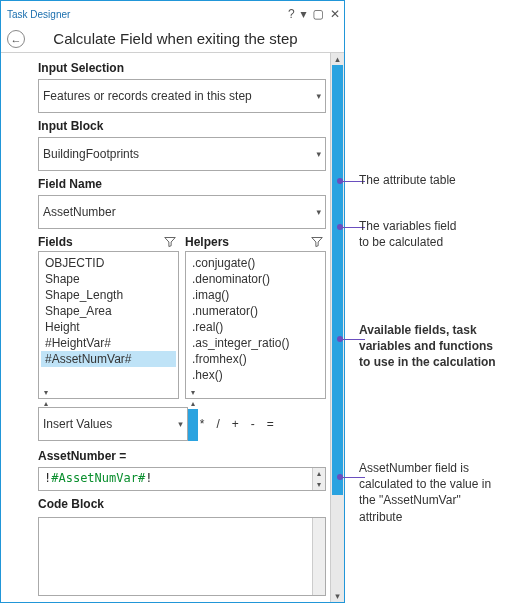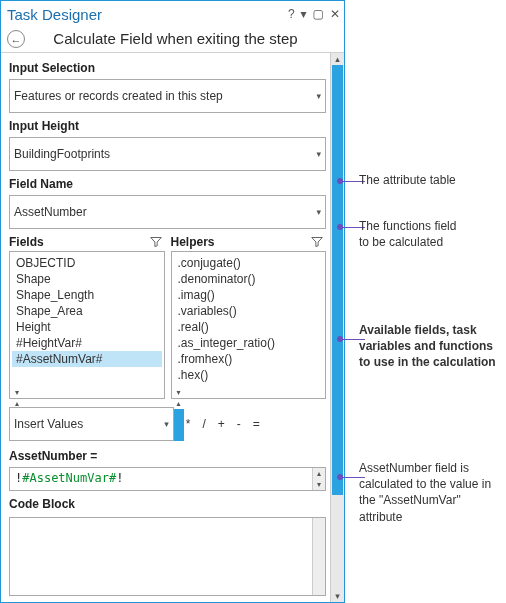--- a/index.html
+++ b/index.html
@@ -8,35 +8,35 @@
   .pane {
     width: 345px; height: 603px;
     border: 1px solid #2196d8;
     display: flex; flex-direction: column;
     background: #fff;
   }
   .titlebar {
     height: 24px; display: flex; align-items: center; justify-content: space-between;
     padding: 2px 4px 0 6px;
   }
-  .titlebar .title { color: #1b6fae; font-size: 15px; font-weight: 400; }
+  .titlebar .title { color: #1b6fae; font-size: 10px; font-weight: 400; }
   .titlebar .ctrls { display: flex; gap: 6px; align-items: center; }
   .titlebar .ctrls span { color: #555; font-size: 12px; cursor: default; }
   .subheader {
     height: 28px; display: flex; align-items: center; gap: 6px;
     padding: 0 6px; border-bottom: 1px solid #d0d0d0;
   }
   .back-btn {
     width: 18px; height: 18px; border: 1px solid #888; border-radius: 50%;
     display: flex; align-items: center; justify-content: center;
     font-size: 11px; color: #444; background: #fff;
   }
   .subtitle { font-size: 15px; color: #2a2a2a; flex: 1; text-align: center; padding-right: 18px;}
   .body-scroll {
-    flex: 1; display: flex; position: relative;
+    flex: 1; display: flex; position: relative; margin-left: 29px;
   }
   .form-area {
     flex: 1; padding: 6px 4px 6px 8px; overflow: hidden;
     display: flex; flex-direction: column; gap: 4px;
   }
   .vscroll {
     width: 14px; background: #e8e8e8; border-left: 1px solid #ccc;
     position: relative;
   }
   .vscroll .thumb {
@@ -121,21 +121,21 @@
     </div>
     <div class="body-scroll">
       <div class="form-area">
 
         <div class="label">Input Selection</div>
         <div class="dropdown">
           <span>Features or records created in this step</span>
           <span class="chev">▾</span>
         </div>
 
-        <div class="label">Input Height</div>
+        <div class="label">Input Block</div>
         <div class="dropdown">
           <span>BuildingFootprints</span>
           <span class="chev">▾</span>
         </div>
 
         <div class="label">Field Name</div>
         <div class="dropdown">
           <span>AssetNumber</span>
           <span class="chev">▾</span>
         </div>
@@ -174,21 +174,21 @@
                 <svg viewBox="0 0 16 16">
                     <path d="M1 2h14l-5.5 6v5l-3 1v-6z" fill="none" stroke="#555" stroke-width="1.2"></path>
                   </svg>
               </span>
             </div>
             <div class="listbox">
               <div class="items" id="helpers-items">
                   <div>.conjugate()</div>
                   <div>.denominator()</div>
                   <div>.imag()</div>
-                  <div>.variables()</div>
+                  <div>.numerator()</div>
                   <div>.real()</div>
                   <div>.as_integer_ratio()</div>
                   <div>.fromhex()</div>
                   <div>.hex()</div>
                 </div>
               <div class="mini-scroll">
                 <div class="marrow" style="top:0">▴</div>
                 <div class="mthumb" style="top:11px; height:32px;"></div>
                 <div class="marrow" style="bottom:0">▾</div>
               </div>
@@ -238,21 +238,21 @@
 
   <div class="annot-col">
     <div class="annot" style="top:172px;">
       <div class="dot" style="left:-22px; top:6px;"></div>
       <div class="line" style="left:-18px; width:24px; top:9px;"></div>
       <div class="txt">The attribute table</div>
     </div>
     <div class="annot" style="top:218px;">
       <div class="dot" style="left:-22px; top:6px;"></div>
       <div class="line" style="left:-18px; width:24px; top:9px;"></div>
-      <div class="txt" style="white-space:pre-line;">The functions field
+      <div class="txt" style="white-space:pre-line;">The variables field
 to be calculated</div>
     </div>
     <div class="annot" style="top:322px;">
       <div class="dot" style="left:-22px; top:14px;"></div>
       <div class="line" style="left:-18px; width:24px; top:17px;"></div>
       <div class="txt" style="white-space:pre-line;font-weight:bold;">Available fields, task
 variables and functions
 to use in the calculation</div>
     </div>
     <div class="annot" style="top:460px;">

